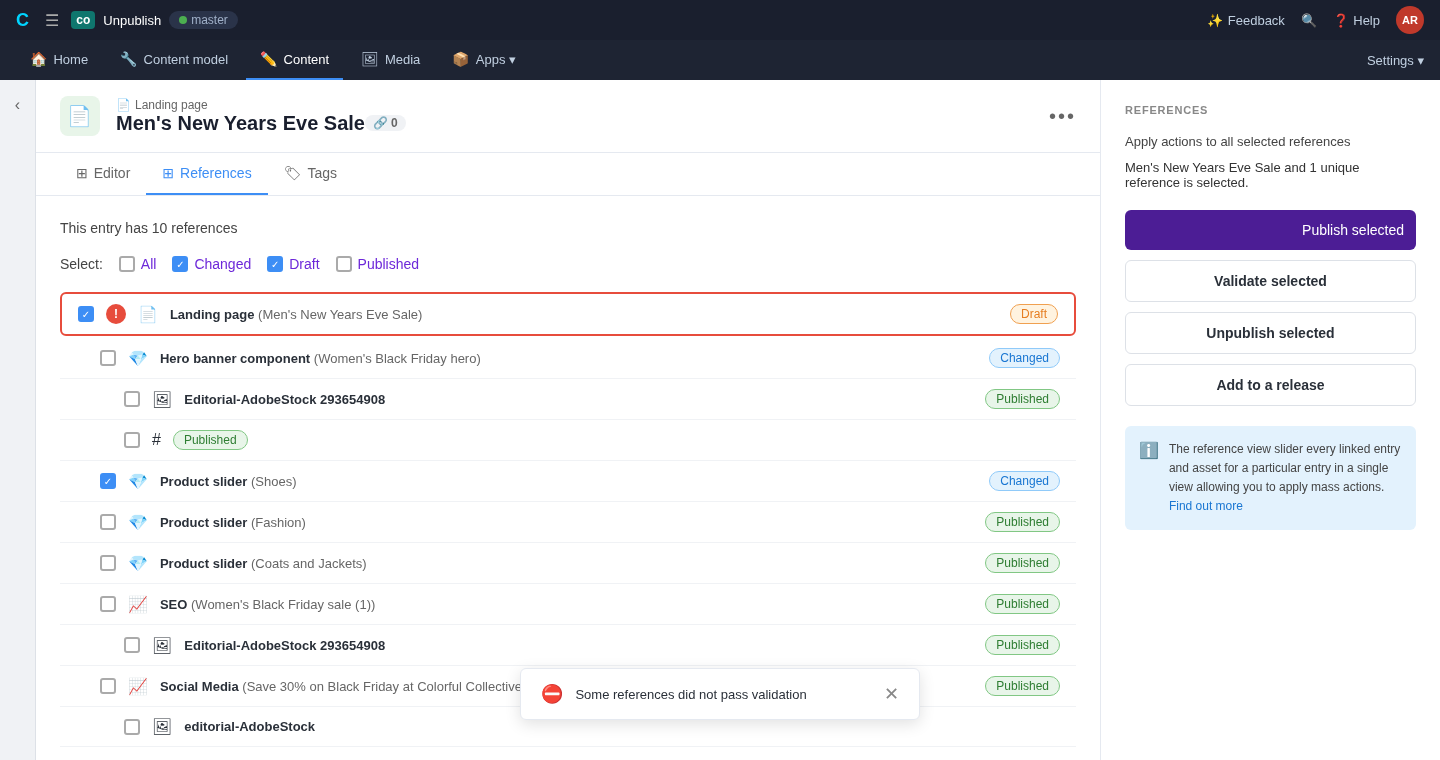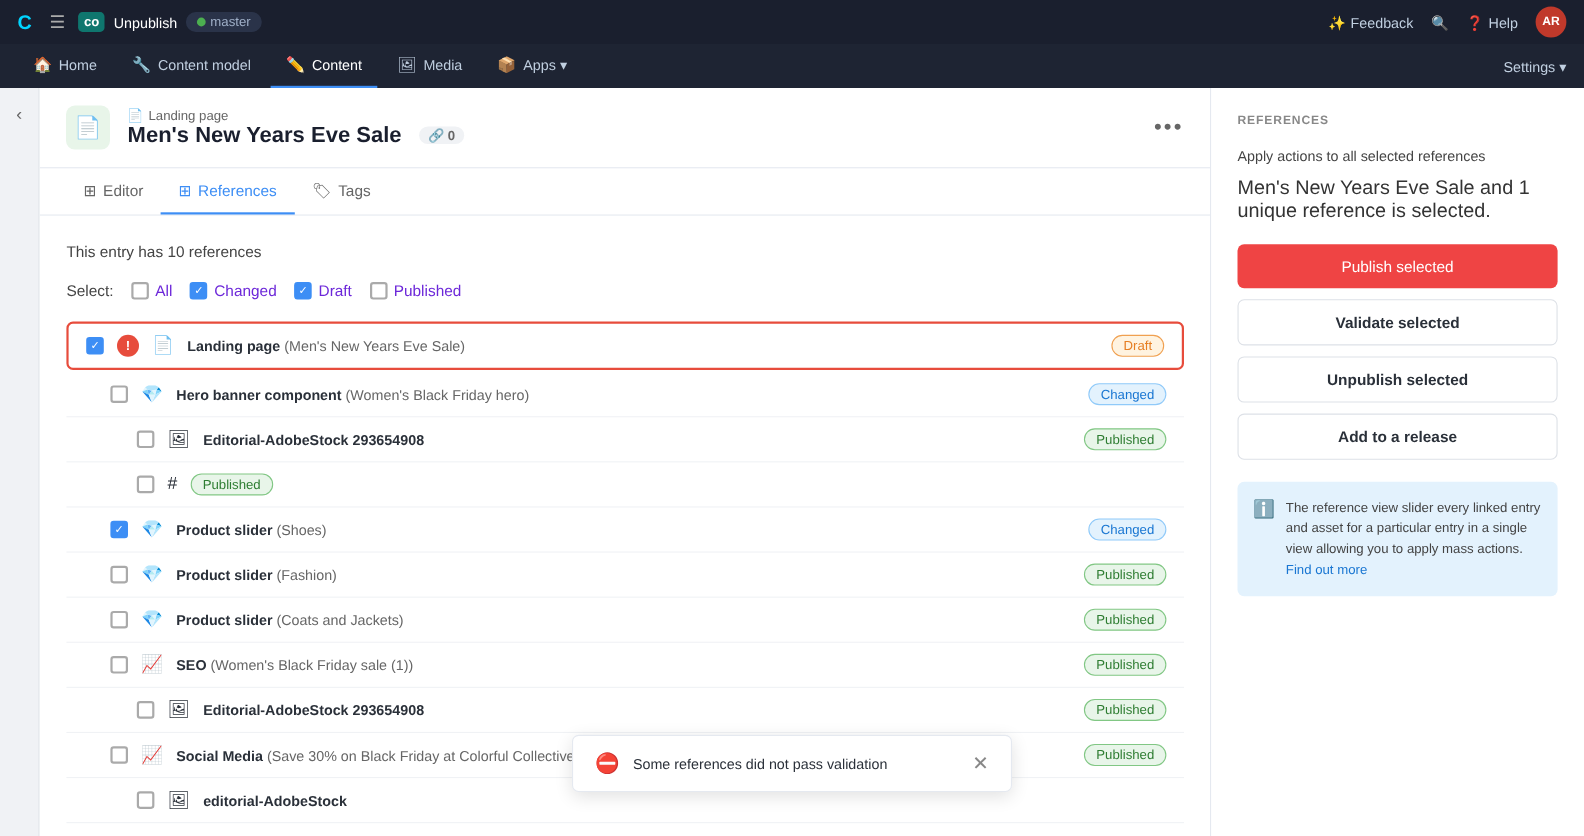--- a/index.html
+++ b/index.html
@@ -34,21 +34,21 @@
     .back-btn { color: #666; cursor: pointer; font-size: 16px; }
 
     
     .content-panel { flex: 1; display: flex; flex-direction: column; background: white; overflow: hidden; }
 
     
     .entry-header { padding: 16px 24px; border-bottom: 1px solid #e5e9f0; display: flex; align-items: center; gap: 16px; }
     .entry-icon { width: 40px; height: 40px; background: #e8f5e9; border-radius: 8px; display: flex; align-items: center; justify-content: center; font-size: 20px; }
     .entry-info { flex: 1; }
     .entry-type { font-size: 12px; color: #666; display: flex; align-items: center; gap: 4px; }
-    .entry-title { font-size: 20px; font-weight: 600; color: #1a1f2e; display: flex; align-items: center; gap: 16px; }
+    .entry-title { font-size: 20px; font-weight: 600; color: #1a1f2e; display: flex; align-items: center; gap: 0; }
     .link-count { background: #f0f2f5; border-radius: 10px; padding: 1px 8px; font-size: 12px; color: #666; display: flex; align-items: center; gap: 3px; }
     .entry-header-actions { margin-left: auto; }
     .more-btn { background: none; border: none; cursor: pointer; color: #666; font-size: 20px; letter-spacing: 2px; }
 
     
     .tabs { border-bottom: 1px solid #e5e9f0; display: flex; padding: 0 24px; }
     .tab { padding: 12px 16px; font-size: 14px; color: #666; cursor: pointer; border-bottom: 2px solid transparent; display: flex; align-items: center; gap: 6px; }
     .tab.active { color: #3d8ef5; border-bottom: 2px solid #3d8ef5; font-weight: 500; }
 
     
@@ -83,24 +83,24 @@
     .badge-changed { background: #e3f2fd; color: #1976d2; border: 1px solid #90caf9; }
     .badge-published { background: #e8f5e9; color: #2e7d32; border: 1px solid #81c784; }
 
     
     .error-dot { width: 20px; height: 20px; background: #e74c3c; border-radius: 50%; display: flex; align-items: center; justify-content: center; color: white; font-size: 12px; font-weight: bold; flex-shrink: 0; }
 
     
     .right-sidebar { width: 340px; background: white; border-left: 1px solid #e5e9f0; padding: 24px; overflow-y: auto; }
     .sidebar-title { font-size: 11px; font-weight: 600; color: #888; letter-spacing: 0.8px; text-transform: uppercase; margin-bottom: 16px; }
     .sidebar-desc { font-size: 13px; color: #444; line-height: 1.5; margin-bottom: 8px; }
-    .sidebar-selected { font-size: 18px; color: #333; margin-bottom: 20px; }
+    .sidebar-selected { font-size: 13px; color: #333; margin-bottom: 20px; }
 
     .action-btn { width: 100%; padding: 12px; border-radius: 6px; font-size: 14px; font-weight: 500; cursor: pointer; margin-bottom: 10px; border: none; }
-    .action-btn-primary { background: #ef4444; color: white; }
+    .action-btn-primary { background: #4c1d95; color: white; text-align: right; }
     .action-btn-secondary { background: white; color: #2a3039; border: 1px solid #dde1e7 !important; font-weight: bold; }
 
     
     .info-box { background: #e3f2fd; border-radius: 6px; padding: 14px; display: flex; gap: 10px; margin-top: 10px; }
     .info-icon { color: #1976d2; font-size: 16px; flex-shrink: 0; margin-top: 1px; }
     .info-text { font-size: 12px; color: #444; line-height: 1.6; }
     .info-link { color: #1976d2; text-decoration: none; font-weight: 500; }
 
     
     .toast { position: fixed; bottom: 40px; left: 50%; transform: translateX(-50%); background: white; border: 1px solid #e5e9f0; border-radius: 6px; padding: 14px 20px; display: flex; align-items: center; gap: 12px; box-shadow: 0 4px 16px rgba(0,0,0,0.12); z-index: 999; min-width: 400px; }

